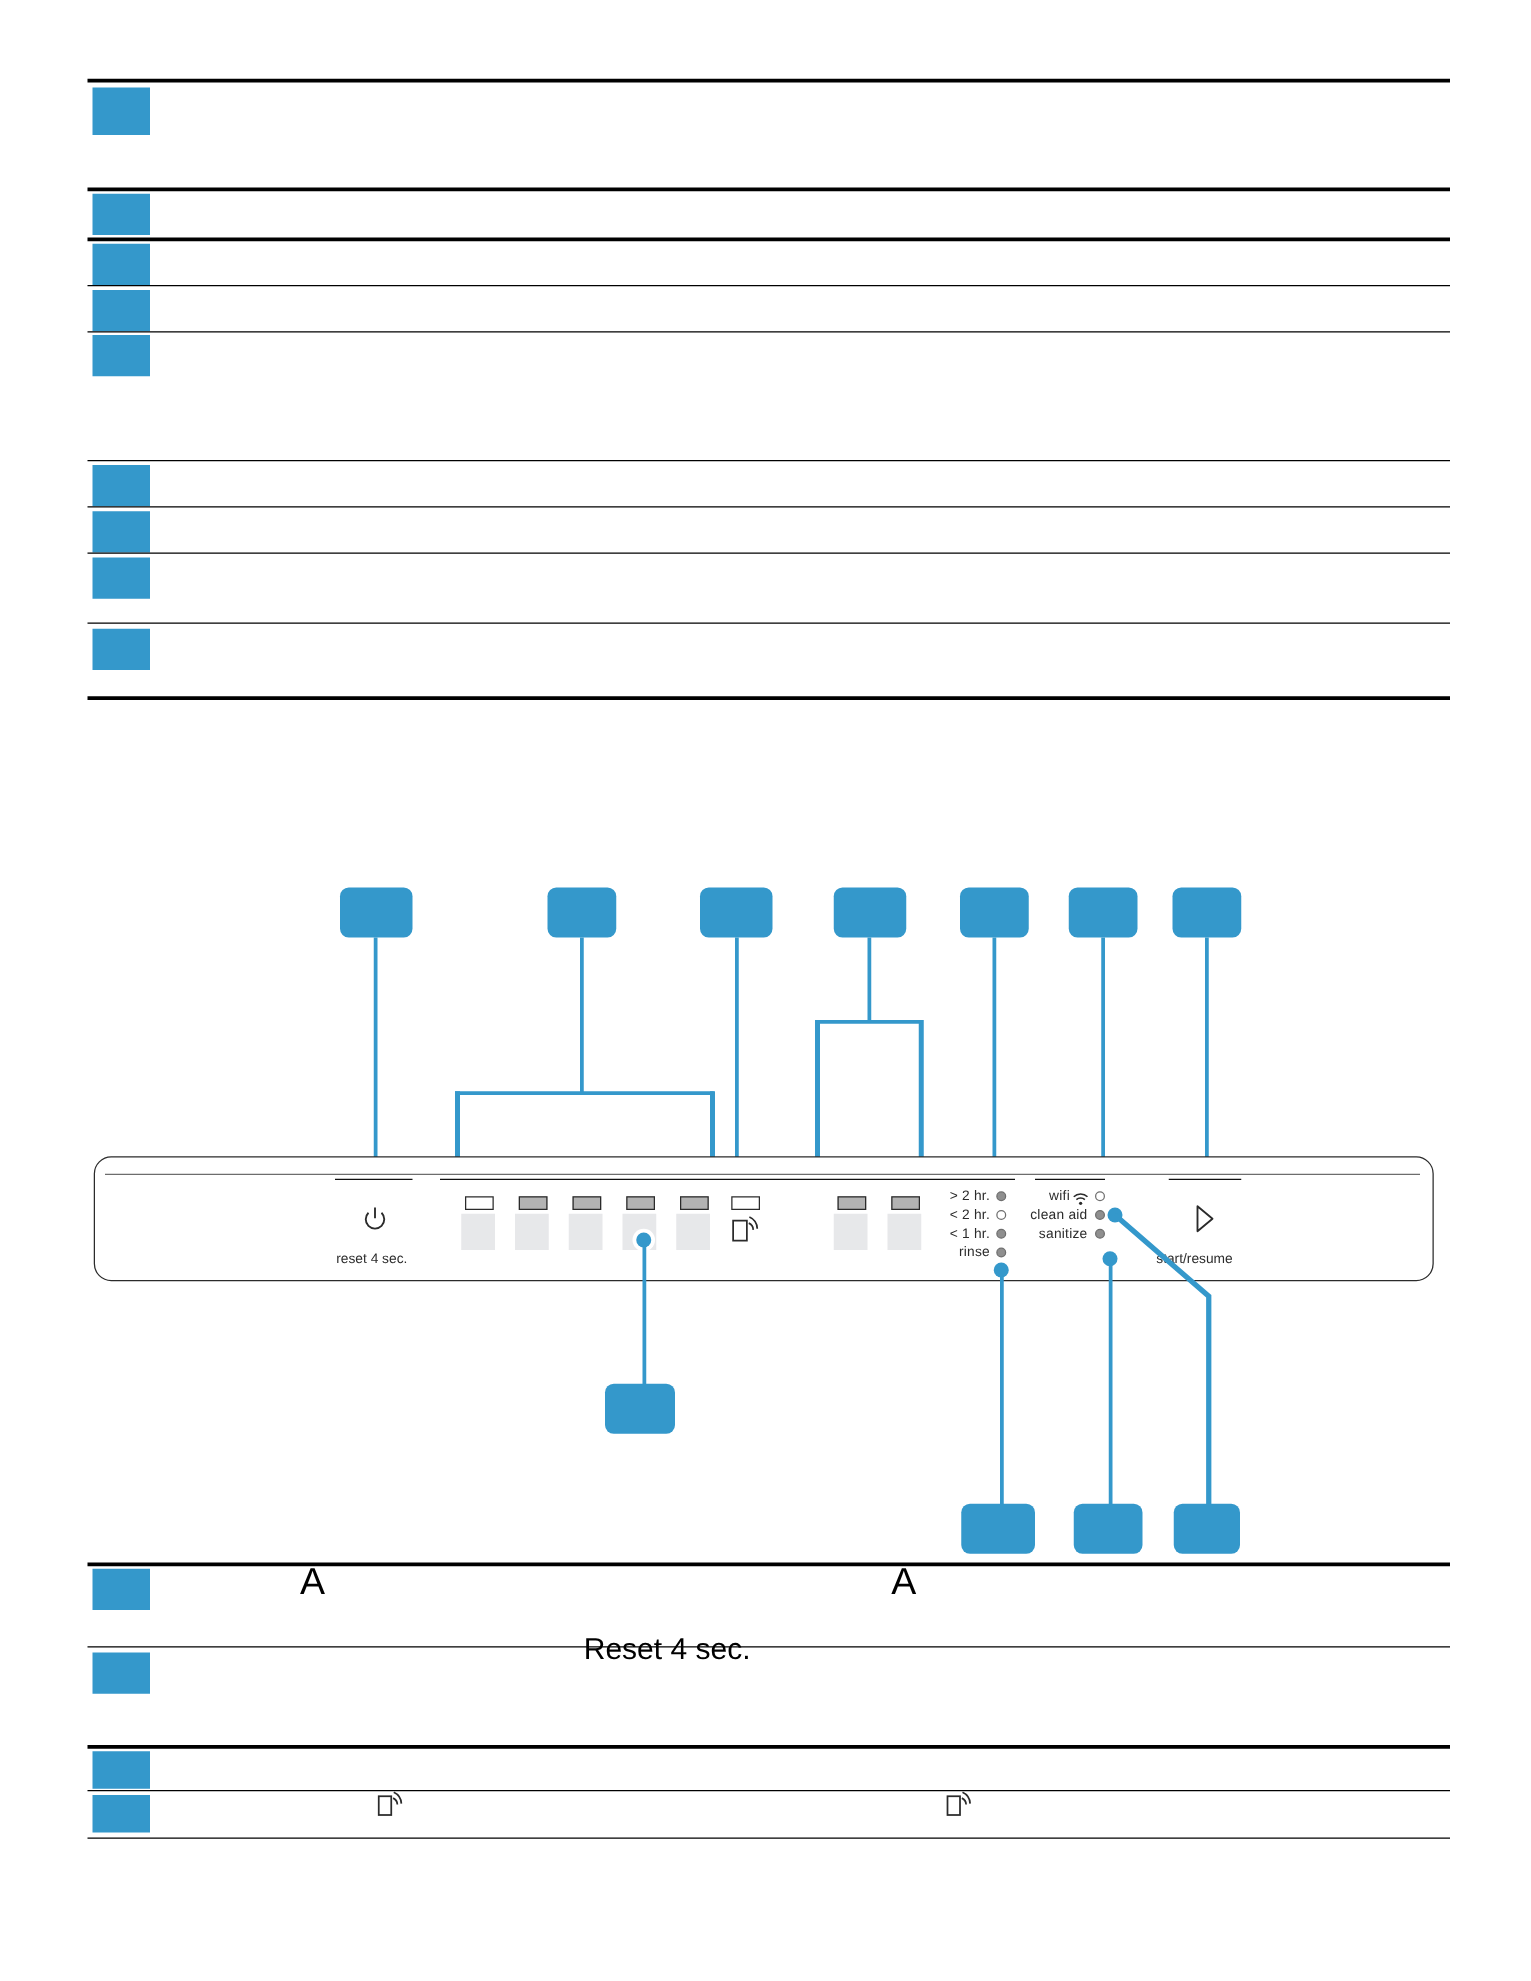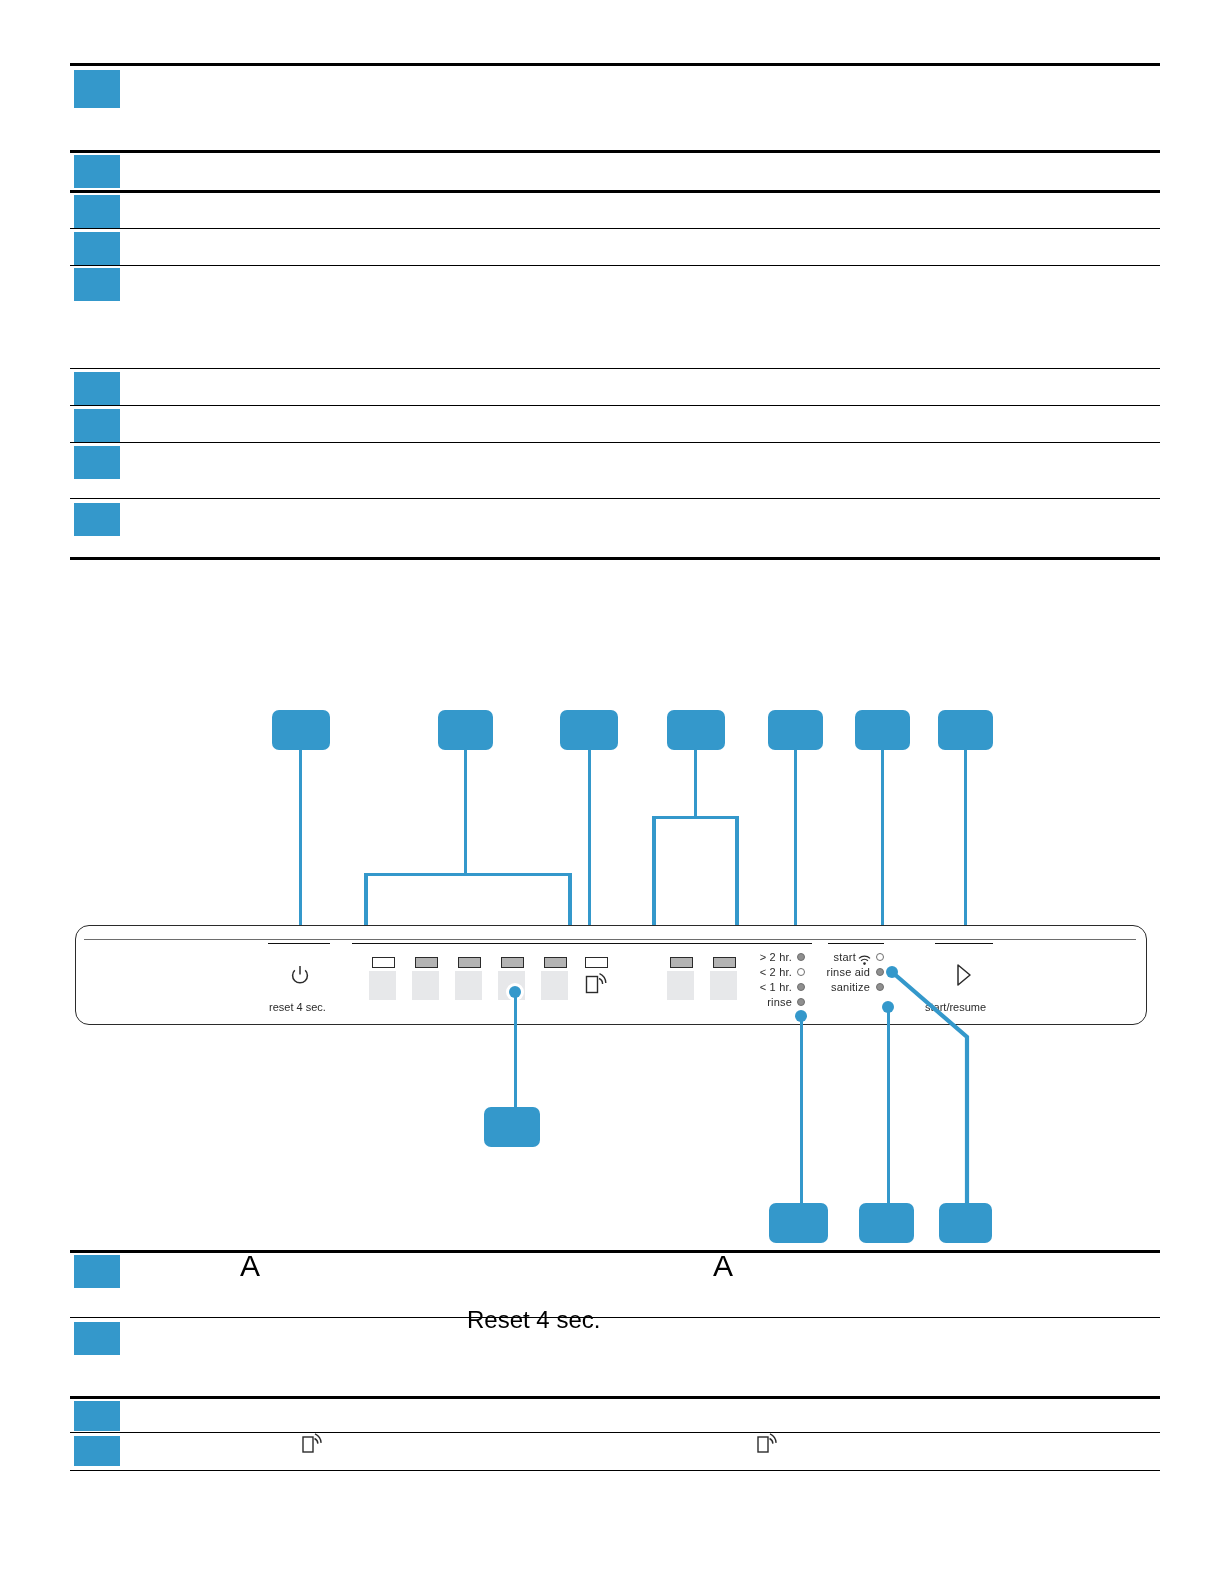--- a/index.html
+++ b/index.html
@@ -203,31 +203,31 @@
 
     <div class="ind-label" style="left:745px;top:966px;width:47px;">&lt; 2 hr.</div>
     <div class="ind-dot off" style="left:797px;top:968px;"></div>
 
     <div class="ind-label" style="left:745px;top:981px;width:47px;">&lt; 1 hr.</div>
     <div class="ind-dot on" style="left:797px;top:983px;"></div>
 
     <div class="ind-label" style="left:745px;top:996px;width:47px;">rinse</div>
     <div class="ind-dot on" style="left:797px;top:998px;"></div>
 
-    <div class="ind-label" style="left:810px;top:951px;width:46px;">start</div>
+    <div class="ind-label" style="left:810px;top:951px;width:46px;">wifi</div>
     <div class="glyph" style="left:858px;top:952px;">
       <svg width="13" height="11" viewBox="0 0 13 11">
         <path d="M1 3.4a8 8 0 0 1 11 0" fill="none" stroke="#2b2b2b" stroke-width="1.3"></path>
         <path d="M3.1 5.7a5 5 0 0 1 6.8 0" fill="none" stroke="#2b2b2b" stroke-width="1.3"></path>
         <circle cx="6.5" cy="8.6" r="1.3" fill="#2b2b2b"></circle>
       </svg>
     </div>
     <div class="ind-dot off" style="left:876px;top:953px;"></div>
 
-    <div class="ind-label" style="left:800px;top:966px;width:70px;">rinse aid</div>
+    <div class="ind-label" style="left:800px;top:966px;width:70px;">clean aid</div>
     <div class="ind-dot on" style="left:876px;top:968px;"></div>
 
     <div class="ind-label" style="left:800px;top:981px;width:70px;">sanitize</div>
     <div class="ind-dot on" style="left:876px;top:983px;"></div>
 
     <div class="glyph" style="left:953px;top:962px;">
       <svg width="22" height="26" viewBox="0 0 22 26">
         <path d="M5 3 L17 13 L5 23 Z" fill="none" stroke="#2b2b2b" stroke-width="1.5" stroke-linejoin="round"></path>
       </svg>
     </div>

